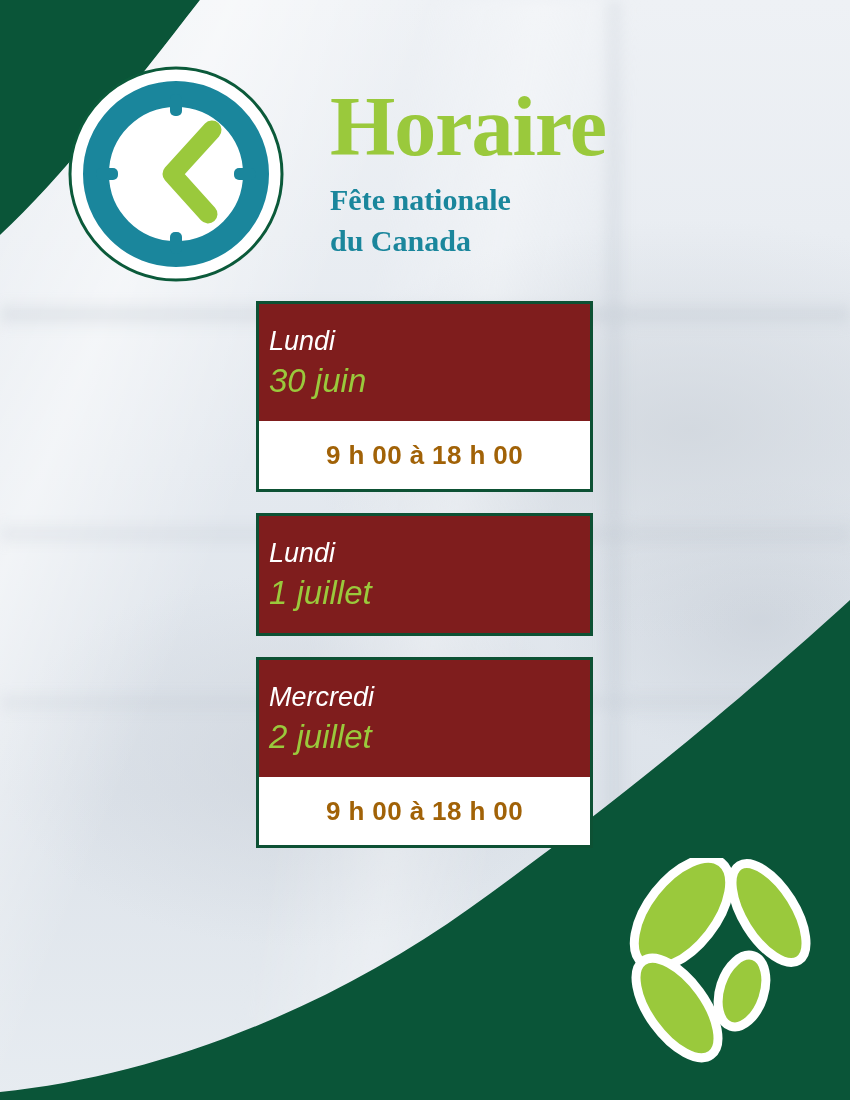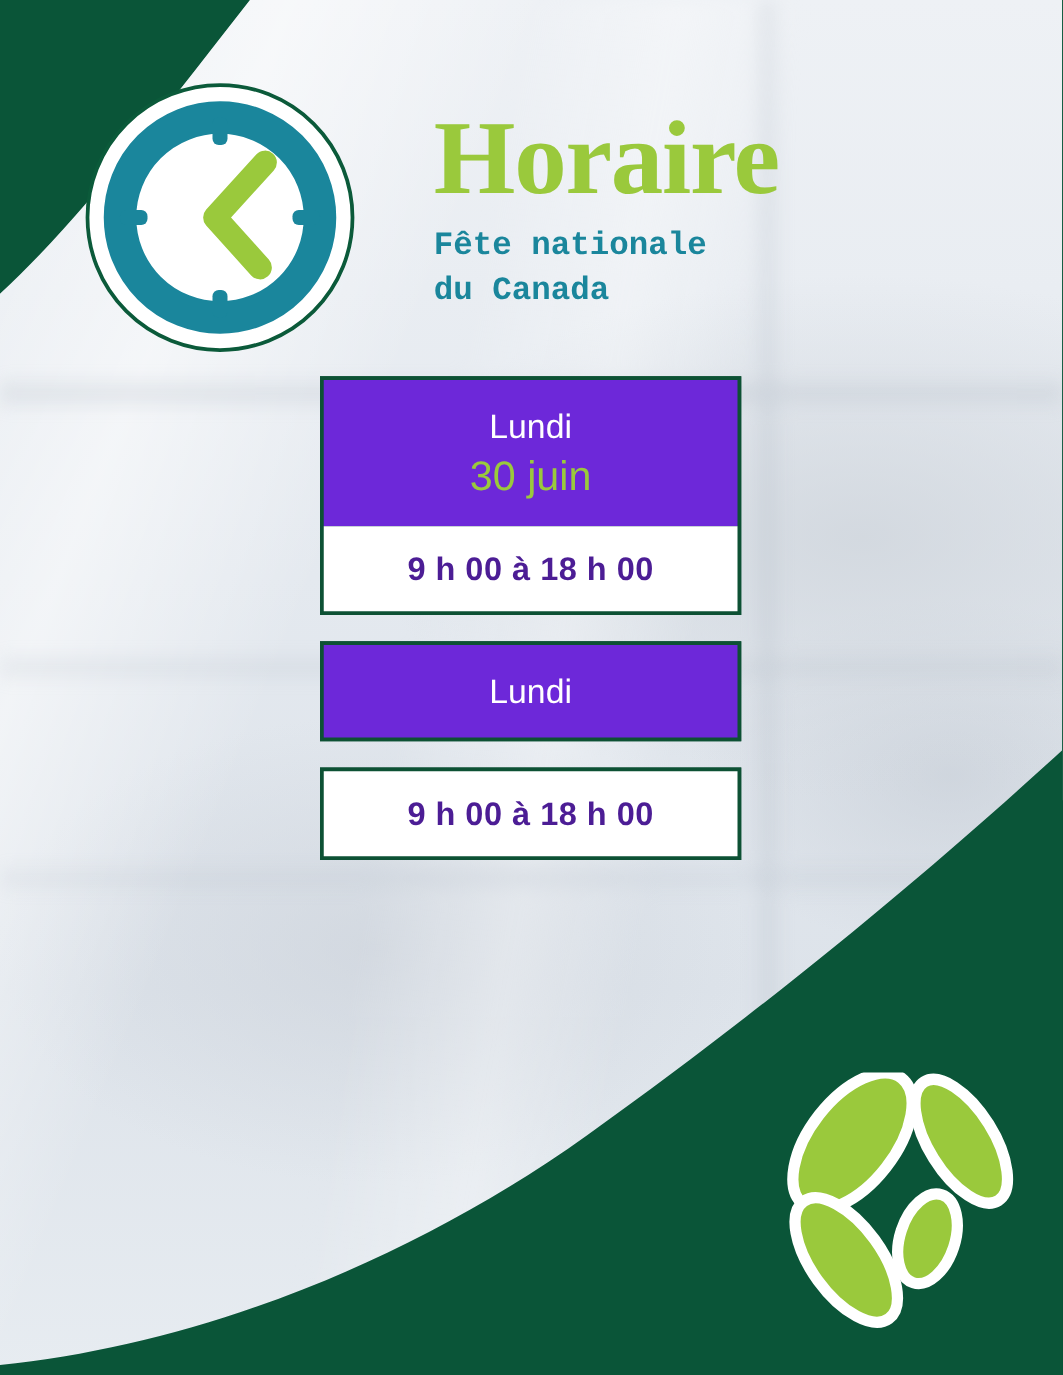--- a/index.html
+++ b/index.html
@@ -47,73 +47,73 @@
     background:#0a5538;
     clip-path: path("M 850 600 L 850 1100 L 0 1100 L 0 1092 C 160 1076 330 1008 470 908 C 640 786 760 682 850 600 Z");
   }
 
   
   .clock{
     position:absolute;left:68px;top:66px;width:216px;height:216px;
   }
 
   
-  .heading{position:absolute;left:347px;top:88px;width:420px;}
+  .heading{position:absolute;left:330px;top:88px;width:420px;}
   .title{
     font-family:"Liberation Serif", serif;
     font-weight:700;
     font-size:84px;
     line-height:.92;
     color:#9ac93c;
     letter-spacing:-1px;
     margin:0;
   }
   .subtitle{
-    font-family:Liberation Mono, monospace;
+    font-family:Liberation Serif, serif;
     font-weight:700;
-    font-size:26px;
+    font-size:30px;
     line-height:1.37;
     color:#1a869c;
     margin:14px 0 0 0;
     white-space:pre-line;
   }
 
   
   .cards{position:absolute;left:256px;top:301px;width:337px;}
   .card{
     margin-bottom:21px;
     border:3px solid #0d5134;
     background:#0d5134;
     box-shadow:0 0 0 0 rgba(0,0,0,0);
   }
   .card-head{
-    background:#6d28d9;
+    background:#7f1d1d;
     padding:22px 10px 20px 10px;
-    text-align:center;
+    font-style:italic;
   }
   .card-day{
     font-size:27px;
     font-weight:400;
     color:#ffffff;
     line-height:1.18;
   }
   .card-date{
     font-size:33px;
     font-weight:400;
     color:#9ac93c;
     line-height:1.22;
     margin-top:3px;
   }
   .card-hours{
     background:#ffffff;
     text-align:center;
     padding:19px 6px 18px 6px;
     font-size:26px;
     font-weight:700;
-    color:#4c1d95;
+    color:#a16207;
     letter-spacing:.4px;
   }
 
   
   .flower{position:absolute;left:612px;top:858px;width:226px;height:206px;}
 </style>
 </head>
 <body>
 
 <div class="poster">
@@ -146,24 +146,29 @@
       <div class="card-head">
         <div class="card-day">Lundi</div>
         <div class="card-date">30 juin</div>
       </div>
       <div class="card-hours">9 h 00 à 18 h 00</div>
     </div>
 
     <div class="card">
       <div class="card-head">
         <div class="card-day">Lundi</div>
+        <div class="card-date">1 juillet</div>
       </div>
     </div>
 
     <div class="card">
+      <div class="card-head">
+        <div class="card-day">Mercredi</div>
+        <div class="card-date">2 juillet</div>
+      </div>
       <div class="card-hours">9 h 00 à 18 h 00</div>
     </div>
 
   </div>
 
   <div class="flower">
     <svg viewBox="0 0 226 206" width="226" height="206" aria-hidden="true">
       <g>
 
         <ellipse cx="70" cy="55" rx="34" ry="64" transform="rotate(38 70 55)" fill="#9ac93c" stroke="#ffffff" stroke-width="9"></ellipse>

